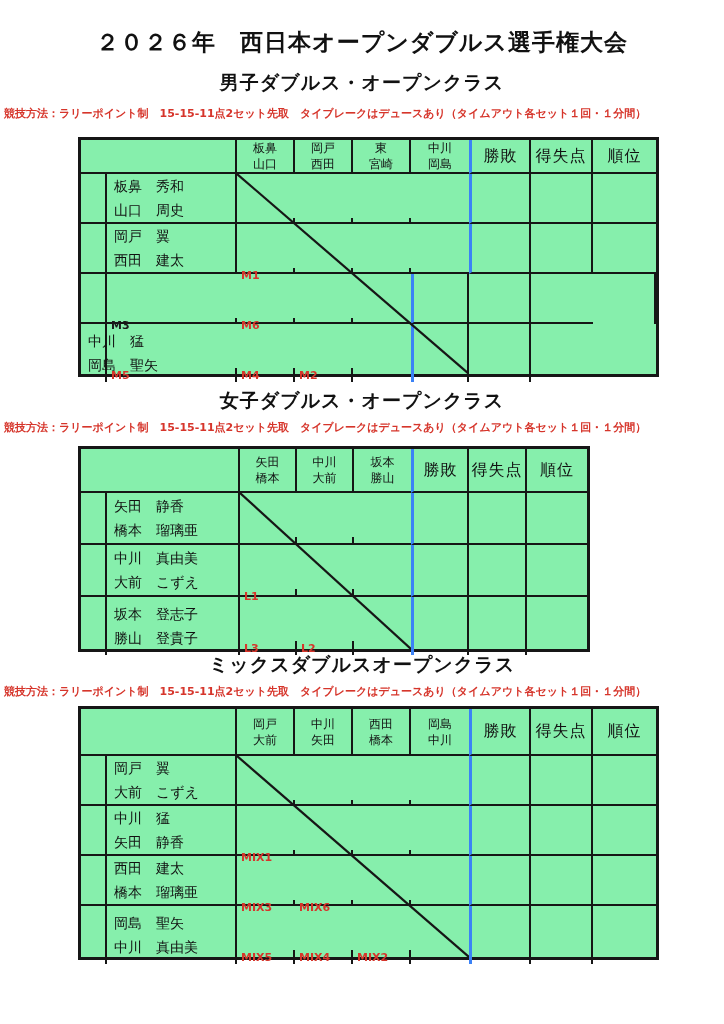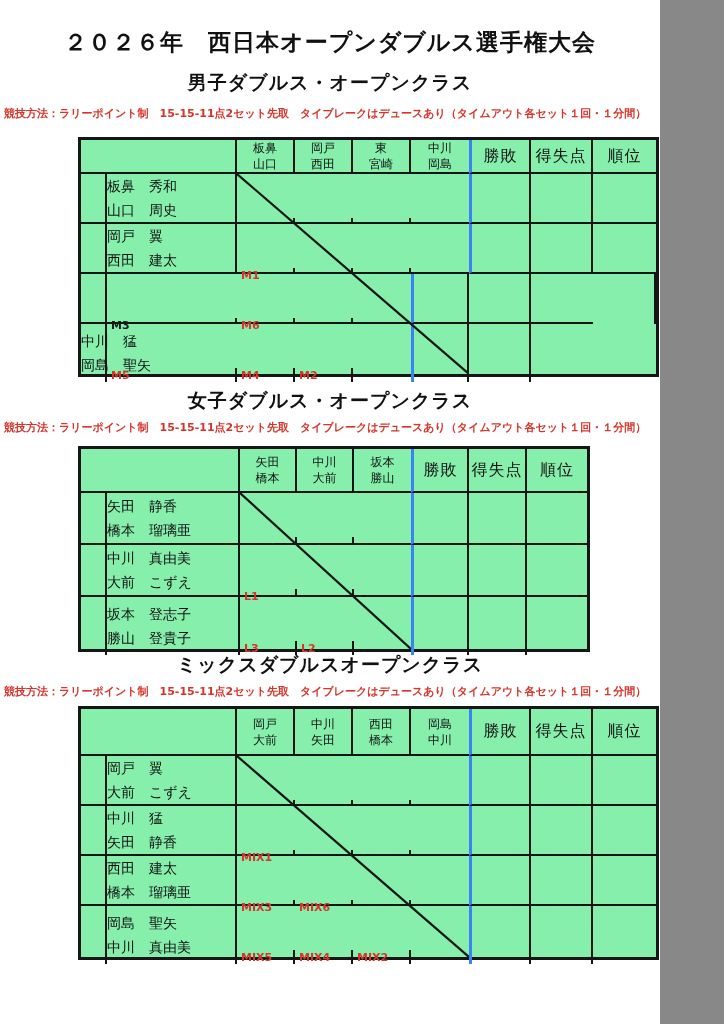--- a/index.html
+++ b/index.html
@@ -1,29 +1,29 @@
 <!DOCTYPE html>
 <html><head>
 <meta charset="utf-8">
 <style>
   html,body{margin:0;padding:0;background:#888;}
-  #root{position:relative;width:660px;height:1024px;background:#ffffff;
+  #root{position:relative;width:724px;height:1024px;background:#ffffff;
         font-family:"DejaVu Sans",sans-serif;color:#111;overflow:hidden;}
   .abs{position:absolute;}
   .title{top:27px;left:0;width:100%;text-align:center;font-size:23px;font-weight:600;letter-spacing:1px;}
   .sec{left:0;width:100%;text-align:center;font-size:19px;font-weight:600;letter-spacing:1px;}
   .rules{left:4px;width:100%;text-align:left;font-size:11px;font-weight:700;color:#d6352b;}
   .tbl{position:absolute;display:grid;border:3px solid #161616;box-sizing:border-box;background:#86efac;}
   .c{border-right:2px solid #161616;border-bottom:2px solid #161616;box-sizing:border-box;position:relative;}
   .nr{border-right:none;}
   .nb{border-bottom:none;}
   .thickL{border-left:3px solid #3b82f6;}
   .h-opp{display:flex;flex-direction:column;align-items:center;justify-content:center;font-size:12px;line-height:16px;}
   .h-stat{display:flex;align-items:center;justify-content:center;font-size:16px;letter-spacing:1px;}
-  .names{display:flex;flex-direction:column;justify-content:center;padding-left:0;font-size:14px;line-height:24px;white-space:pre;}
+  .names{display:flex;flex-direction:column;justify-content:center;padding-left:7px;font-size:14px;line-height:24px;white-space:pre;}
   .m{font-size:11px;font-weight:600;padding:2px 0 0 4px;line-height:12px;margin-top:44px;}
   .m>span.red{color:#d6352b;}
   .m>span.dark{color:#1a1a1a;}
   .diag{position:absolute;pointer-events:none;}
 </style>
 </head>
 <body>
 
 <div id="root">
 

